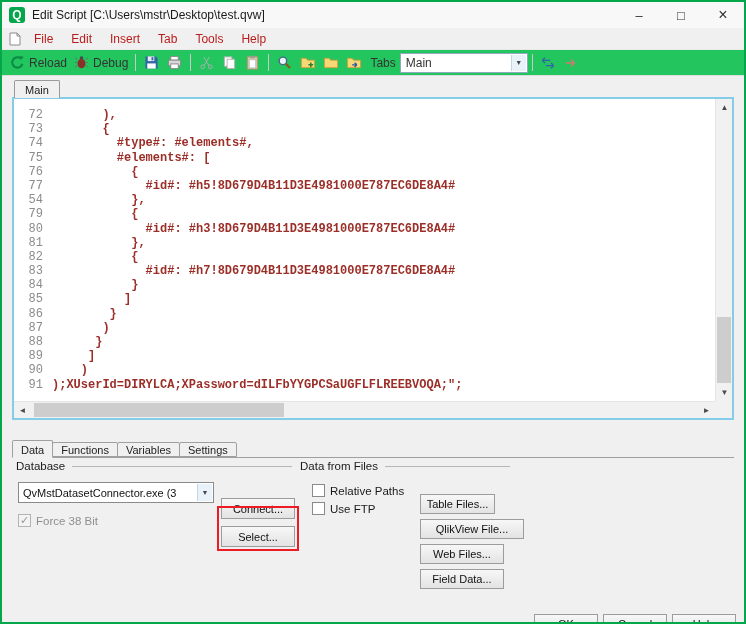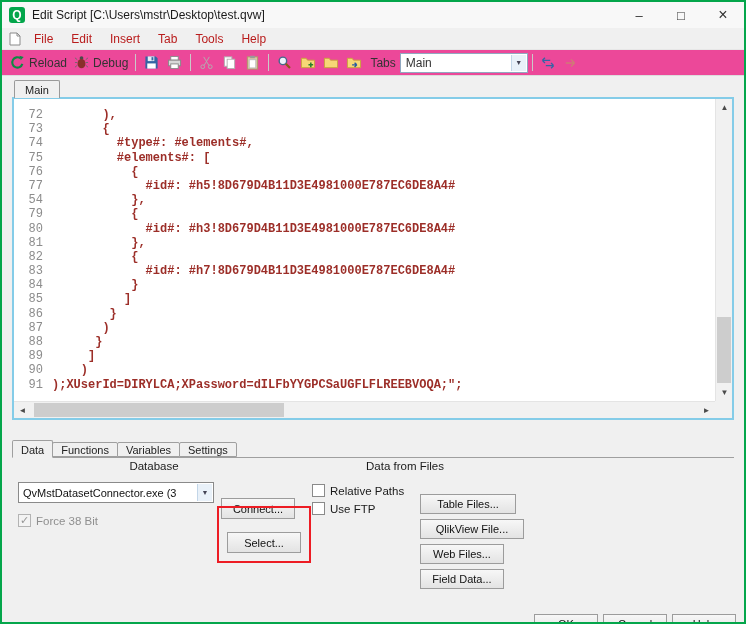--- a/index.html
+++ b/index.html
@@ -18,21 +18,21 @@
              font-size:13px; color:#333; }
   .win-btn.close { font-size:16px; }
 
   
   .menubar { position:absolute; left:0; top:26px; right:0; height:22px; background:#f0f0f0;
              display:flex; align-items:center; padding-left:5px; border-bottom:1px solid #e7e7e7; }
   .menu-icon { width:16px; display:flex; justify-content:center; margin-right:2px; }
   .menu-item { padding:3px 9px; color:#b91c1c; }
 
   
-  .toolbar { position:absolute; left:0; top:48px; right:0; height:26px; background:#ec4899;
+  .toolbar { position:absolute; left:0; top:48px; right:0; height:26px; background:#22c55e;
              display:flex; align-items:center; padding:0 4px; border-bottom:1px solid #dcdcdc; }
   .tb-btn { display:flex; align-items:center; gap:3px; padding:2px 3px; color:#333; white-space:nowrap; }
   .tb-sep { width:1px; height:17px; background:#c9c9c9; margin:0 4px; flex:none; }
   .tb-icon { width:17px; height:16px; display:flex; align-items:center; justify-content:center; flex:none; }
   .tabs-label { margin:0 4px 0 5px; }
   .tabs-combo { width:128px; height:20px; background:#fff; border:1px solid #90a8c0; display:flex;
                 align-items:center; position:relative; padding-left:5px; }
   .combo-arrow { position:absolute; right:1px; top:1px; bottom:1px; width:15px; background:#e9f1f9;
                  border-left:1px solid #c3d6e8; display:flex; align-items:center; justify-content:center;
                  font-size:7px; color:#445; }
@@ -65,31 +65,31 @@
 
   
   .panel-tabs { position:absolute; left:10px; top:438px; right:10px; height:18px; display:flex;
                 align-items:flex-end; border-bottom:1px solid #9f9f9f; }
   .ptab { height:15px; border:1px solid #9f9f9f; background:#f0f0f0; padding:1px 8px 0;
           font-size:11px; color:#222; margin-right:-1px; position:relative;
           border-radius:2px 2px 0 0; }
   .ptab.active { height:18px; padding-top:3px; border-bottom:1px solid #f0f0f0; margin-bottom:-1px; z-index:2; }
 
   
-  .group-hdr { position:absolute; display:flex; align-items:center; font-size:11.5px; color:#1a1a1a;flex-direction:column; }
+  .group-hdr { position:absolute; display:flex; align-items:center; font-size:11.5px; color:#1a1a1a; }
   .group-hdr .line { flex:1; height:1px; background:#b6b6b6; margin-left:7px; }
 
   .combo-field { position:absolute; height:21px; background:#fff; border:1px solid #8a8a8a;
                  display:flex; align-items:center; padding-left:4px; overflow:hidden; }
   .combo-field .val { font-size:11px; white-space:nowrap; color:#111; }
 
   .btn { background:linear-gradient(#f7f7f7,#e3e3e3); border:1px solid #9c9c9c; font-size:11px;
          color:#111; display:flex; align-items:center; justify-content:center;margin-top:16px; }
   .abs { position:absolute; }
-  .red-box { position:absolute; border:2px solid #ed1c24; padding:8px; }
+  .red-box { position:absolute; border:2px solid #ed1c24; padding:2px; }
   .red-box .btn { width:74px; height:21px; }
 
   .chk-row { position:absolute; display:flex; align-items:center; gap:5px; font-size:11.5px; color:#1a1a1a; }
   .checkbox { width:13px; height:13px; background:#fff; border:1px solid #8a8a8a; display:inline-flex;
               align-items:center; justify-content:center; font-size:11px; line-height:11px; flex:none; }
   .checkbox.disabled { background:#f3f3f3; border-color:#b3b3b3; color:#959595; }
   .dim { color:#8f8f8f; }
 
   .footer-btn { position:absolute; width:64px; height:19px; top:596px; }
 </style>
@@ -372,21 +372,21 @@
     <span class="line"></span>
   </div>
   <div class="chk-row" style="left:310px; top:482px;">
     <span class="checkbox"></span>
     <span>Relative Paths</span>
   </div>
   <div class="chk-row" style="left:310px; top:500px;">
     <span class="checkbox"></span>
     <span>Use FTP</span>
   </div>
-  <div class="btn abs" style="left:418px; top:476px; width:96px; height:20px;">Table Files...</div>
+  <div class="btn abs" style="left:418px; top:476px; width:75px; height:20px;">Table Files...</div>
   <div class="btn abs" style="left:418px; top:501px; width:104px; height:20px;">QlikView File...</div>
   <div class="btn abs" style="left:418px; top:526px; width:84px; height:20px;">Web Files...</div>
   <div class="btn abs" style="left:418px; top:551px; width:84px; height:20px;">Field Data...</div>
 
   <div class="btn footer-btn" style="left:532px;">OK</div>
   <div class="btn footer-btn" style="left:601px;">Cancel</div>
   <div class="btn footer-btn" style="left:670px;">Help</div>
 
 </div>
 

